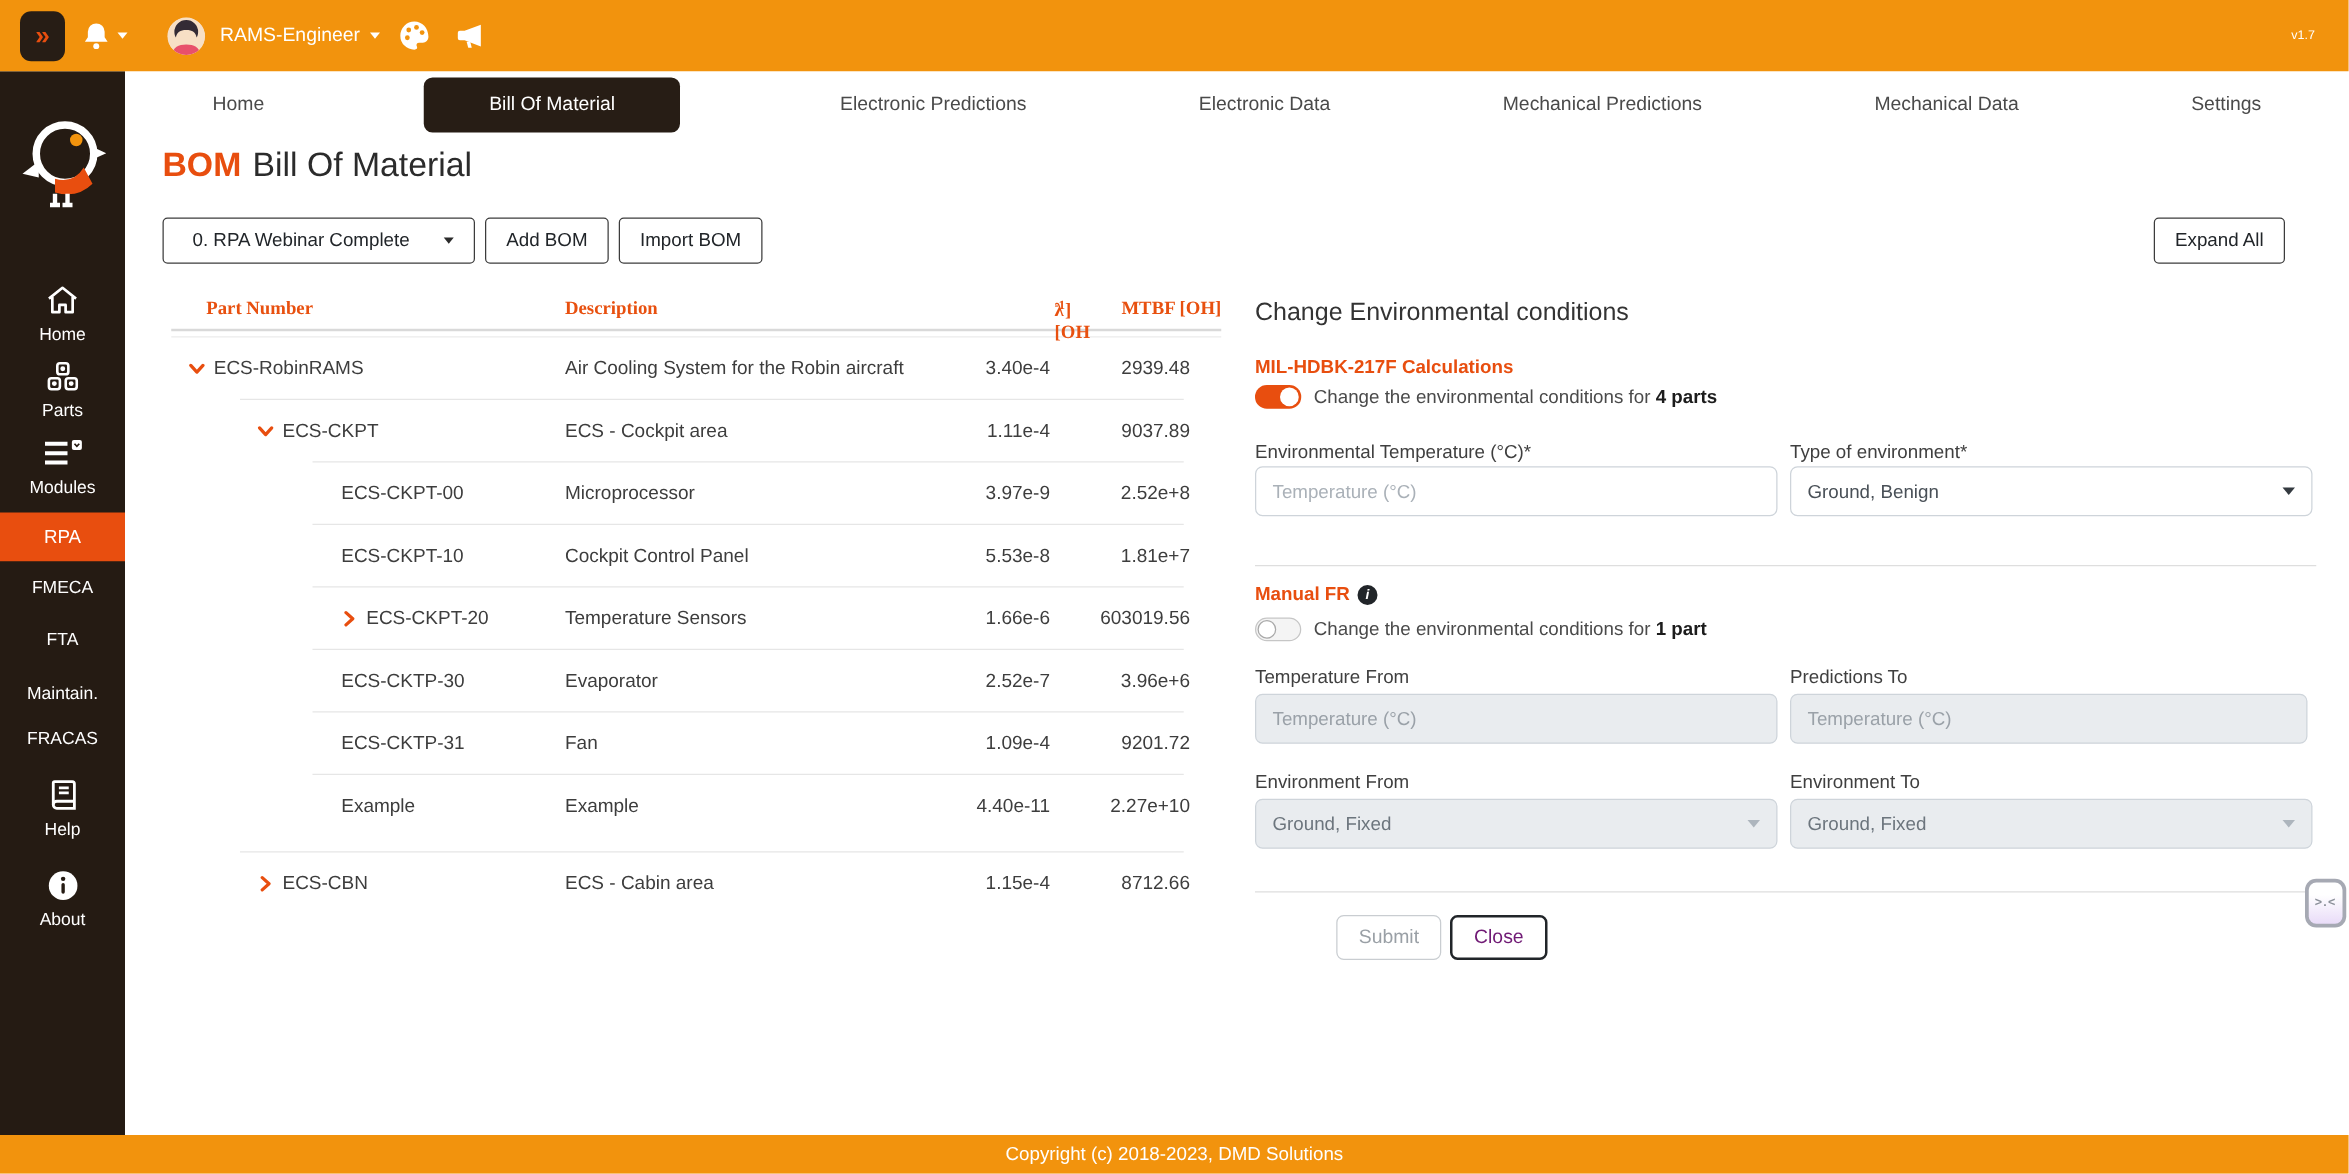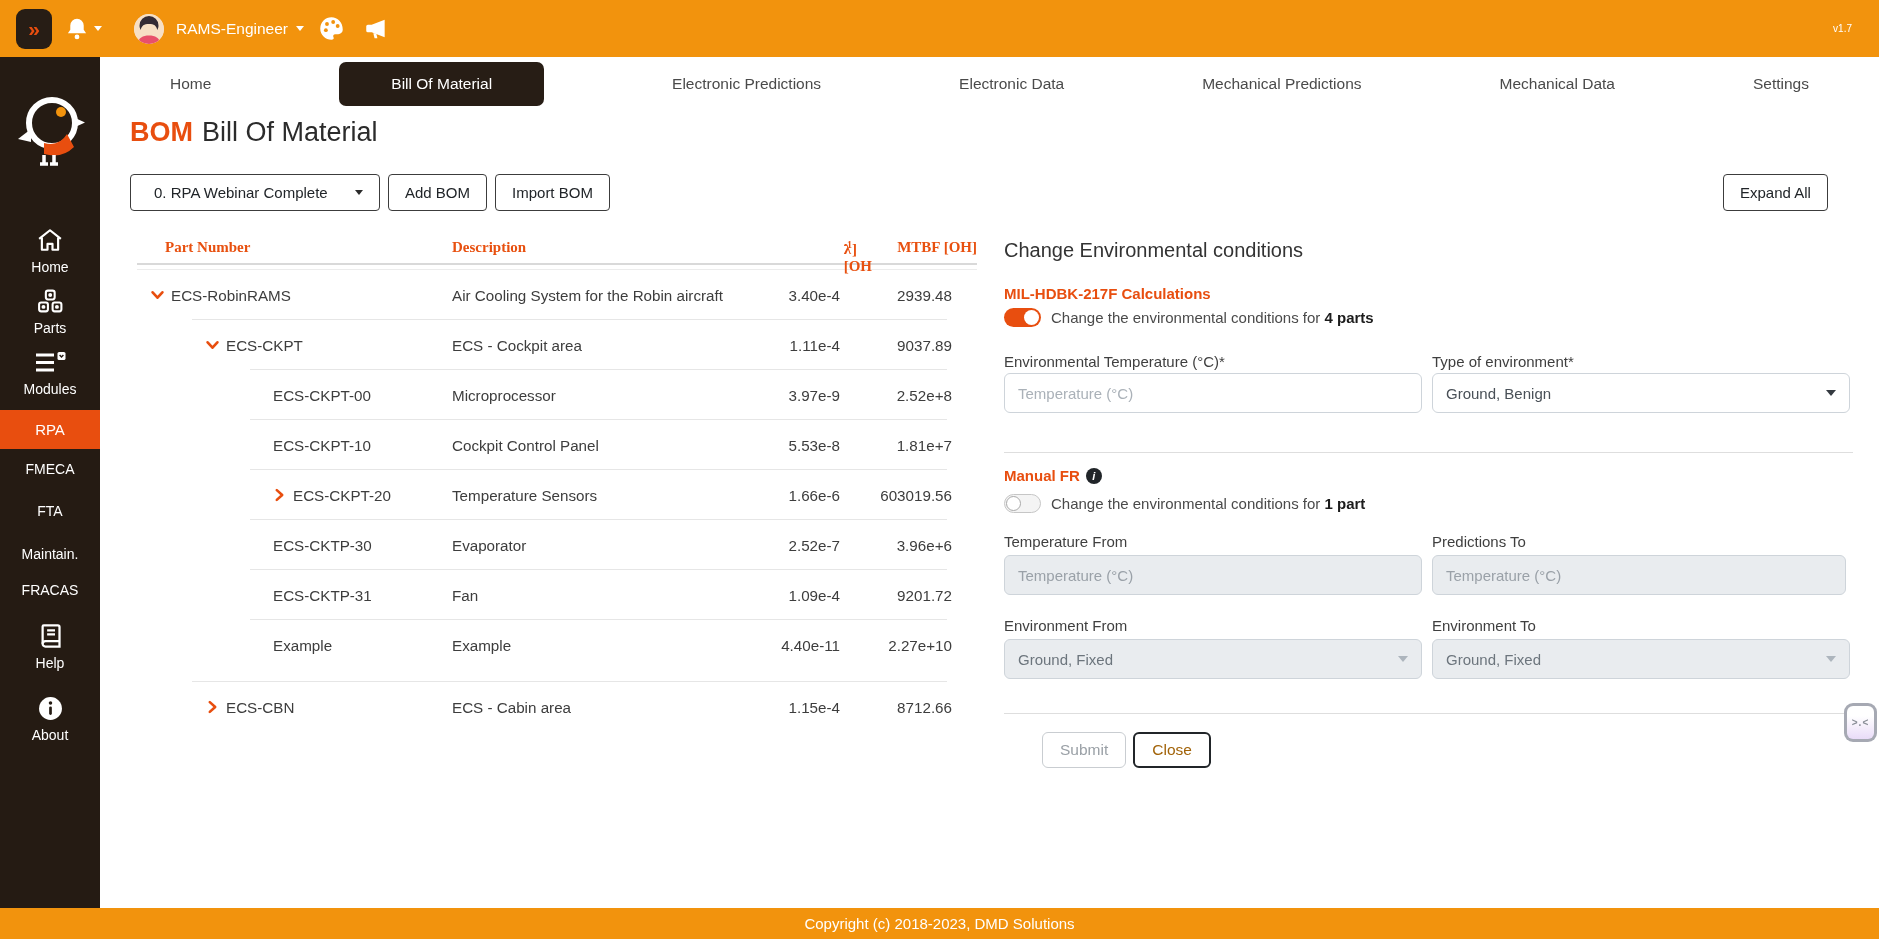--- a/index.html
+++ b/index.html
@@ -95,25 +95,25 @@
   input.field::placeholder{color:#aab1b8;}
   .field.disabled{background:#e9ecef;color:#6c757d;}
   input.field.disabled::placeholder{color:#9aa1a8;}
   .fld-r1{top:316px;}.fld-r2{top:498px;}.fld-r3{top:582px;}
   .selbox{justify-content:space-between;cursor:pointer;}
   .sel-car{width:0;height:0;border-left:5px solid transparent;border-right:5px solid transparent;
            border-top:6px solid #343a40;}
   .selbox.disabled .sel-car{border-top-color:#adb5bd;}
   .pdiv{left:904px;width:849px;border-top:1px solid #dedede;}
   .pdiv1{top:395px;}.pdiv2{top:656px;}
-  .p-btns{left:902px;top:675px;display:flex;gap:7px;padding-left:40px;}
+  .p-btns{left:929px;top:675px;display:flex;gap:7px;padding-left:40px;}
   .pbtn{box-sizing:border-box;height:36px;border-radius:6px;background:#fff;font-size:15.5px;
         padding:0 17px;display:inline-flex;align-items:center;font-family:inherit;}
   .pbtn.submit{color:#9aa0a6;border:1px solid #c9cdd1;}
-  .pbtn.close{color:#a16207;border:2px solid #212529;cursor:pointer;}
+  .pbtn.close{color:#701a75;border:2px solid #212529;cursor:pointer;}
   
   .assist{position:absolute;left:1744px;top:646px;width:33px;height:39px;background:#a6a9b3;
           border-radius:9px;padding:3px;box-sizing:border-box;cursor:pointer;}
   .assist .face{width:100%;height:100%;border-radius:6px;display:flex;align-items:center;justify-content:center;
           background:linear-gradient(180deg,#ffffff 30%,#e9dcf8 100%);color:#8a8f98;
           font-size:10px;font-weight:700;letter-spacing:1px;}
 </style>
 </head>
 <body>
 

